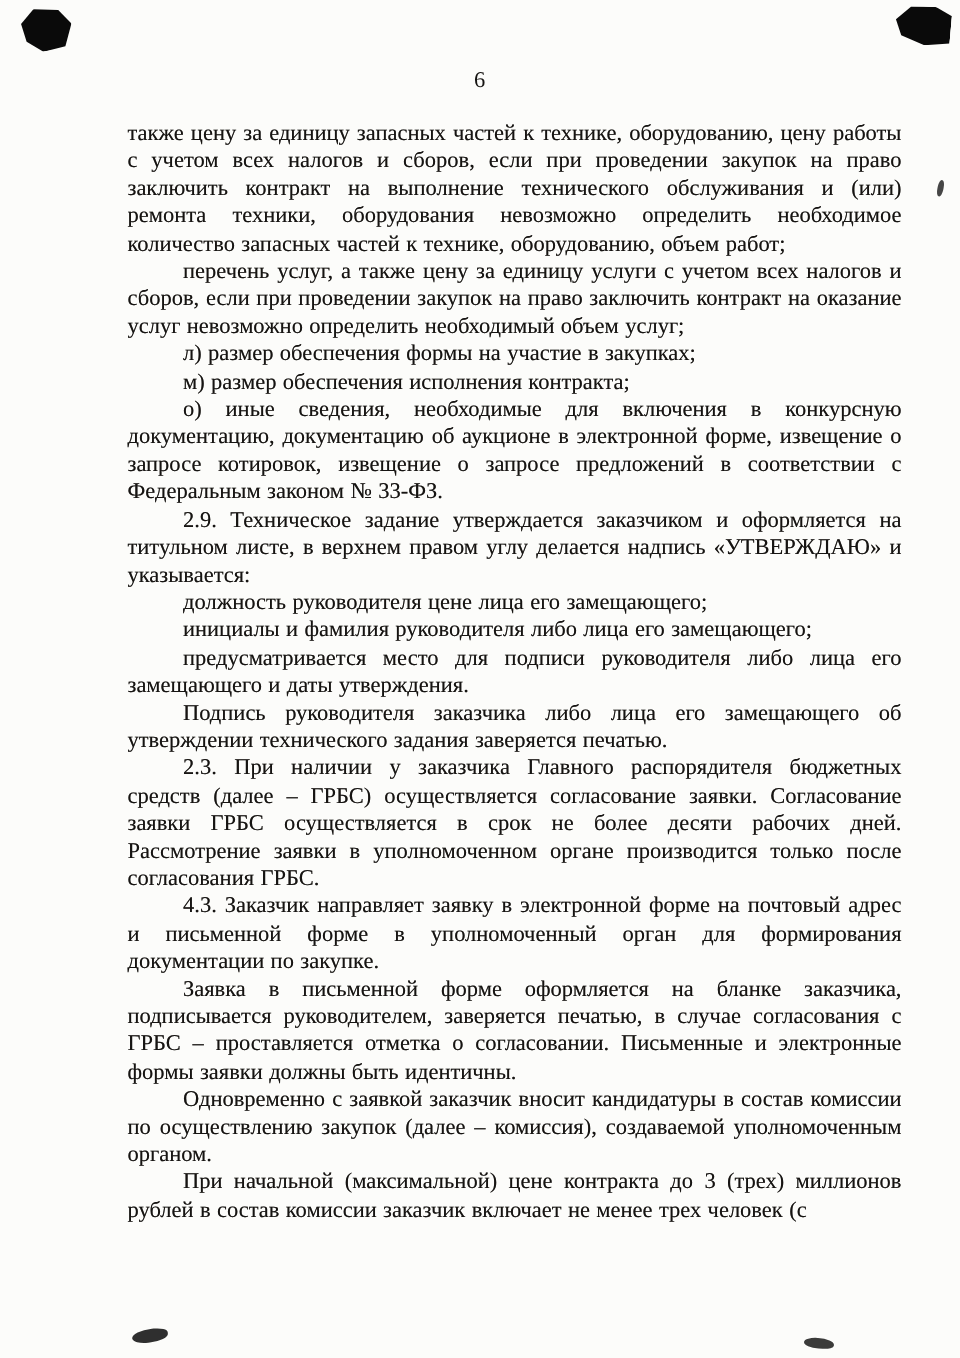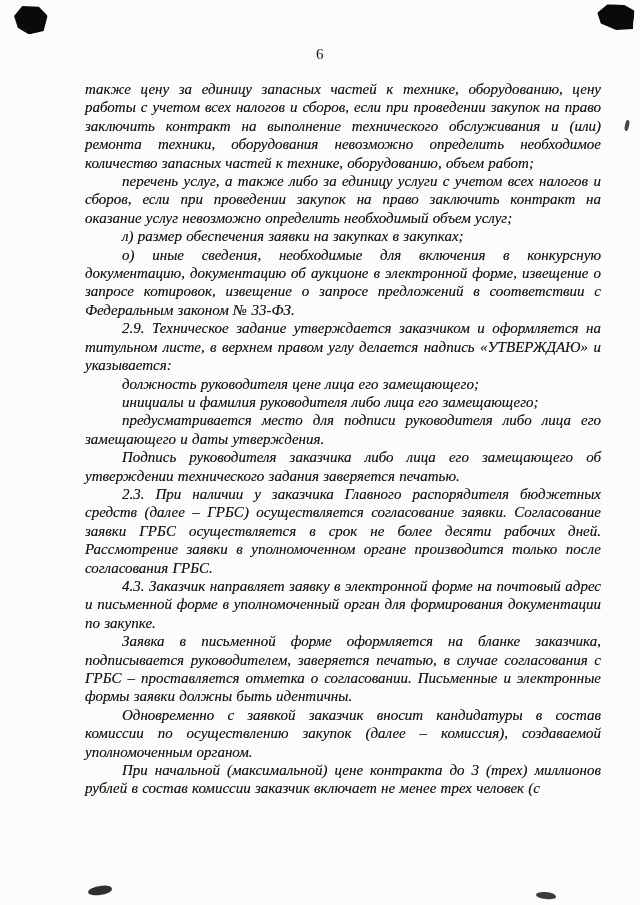--- a/index.html
+++ b/index.html
@@ -24,21 +24,21 @@
     position: absolute;
     top: 80px;
     left: 85px;
     width: 516px;
     font-size: 15px;
     line-height: 18.4px;
     text-align: justify;
     text-shadow: 0 0 0.4px rgba(20,16,12,0.55);
     word-spacing: 0.5px;
   }
-  .text-block p { text-indent: 37px; font-style: italic; }
+  .text-block p { text-indent: 37px; }
   .text-block p.cont { text-indent: 0; }
 
   
   .artifact { position: absolute; background: #0a0a0a; }
   .corner-tl {
     left: 14px; top: 5px; width: 34px; height: 29px;
     clip-path: polygon(2% 30%, 30% 0%, 78% 10%, 100% 45%, 82% 95%, 38% 100%, 8% 72%);
     transform: rotate(-8deg);
   }
   .corner-tr {
@@ -71,22 +71,23 @@
 <div class="artifact corner-tl"></div>
 <div class="artifact corner-tr"></div>
 <div class="artifact corner-bl"></div>
 <div class="artifact corner-br"></div>
 <div class="artifact edge-dash"></div>
 
 <div class="page-number">6</div>
 
 <div class="text-block">
   <p class="cont">также цену за единицу запасных частей к технике, оборудованию, цену работы с учетом всех налогов и сборов, если при проведении закупок на право заключить контракт на выполнение технического обслуживания и (или) ремонта техники, оборудования невозможно определить необходимое количество запасных частей к технике, оборудованию, объем работ;</p>
-  <p>перечень услуг, а также либо за единицу услуги с учетом всех налогов и сборов, если при проведении закупок на право заключить контракт на оказание услуг невозможно определить необходимый объем услуг;</p>
-  <p>л) размер обеспечения заявки на закупках в закупках;</p>
+  <p>перечень услуг, а также цену за единицу услуги с учетом всех налогов и сборов, если при проведении закупок на право заключить контракт на оказание услуг невозможно определить необходимый объем услуг;</p>
+  <p>л) размер обеспечения формы на участие в закупках;</p>
+  <p>м) размер обеспечения исполнения контракта;</p>
   <p>о) иные сведения, необходимые для включения в конкурсную документацию, документацию об аукционе в электронной форме, извещение о запросе котировок, извещение о запросе предложений в соответствии с Федеральным законом № 33-ФЗ.</p>
   <p>2.9. Техническое задание утверждается заказчиком и оформляется на титульном листе, в верхнем правом углу делается надпись «УТВЕРЖДАЮ» и указывается:</p>
   <p>должность руководителя цене лица его замещающего;</p>
   <p>инициалы и фамилия руководителя либо лица его замещающего;</p>
   <p>предусматривается место для подписи руководителя либо лица его замещающего и даты утверждения.</p>
   <p>Подпись руководителя заказчика либо лица его замещающего об утверждении технического задания заверяется печатью.</p>
   <p>2.3. При наличии у заказчика Главного распорядителя бюджетных средств (далее – ГРБС) осуществляется согласование заявки. Согласование заявки ГРБС осуществляется в срок не более десяти рабочих дней. Рассмотрение заявки в уполномоченном органе производится только после согласования ГРБС.</p>
   <p>4.3. Заказчик направляет заявку в электронной форме на почтовый адрес и письменной форме в уполномоченный орган для формирования документации по закупке.</p>
   <p>Заявка в письменной форме оформляется на бланке заказчика, подписывается руководителем, заверяется печатью, в случае согласования с ГРБС – проставляется отметка о согласовании. Письменные и электронные формы заявки должны быть идентичны.</p>
   <p>Одновременно с заявкой заказчик вносит кандидатуры в состав комиссии по осуществлению закупок (далее – комиссия), создаваемой уполномоченным органом.</p>

